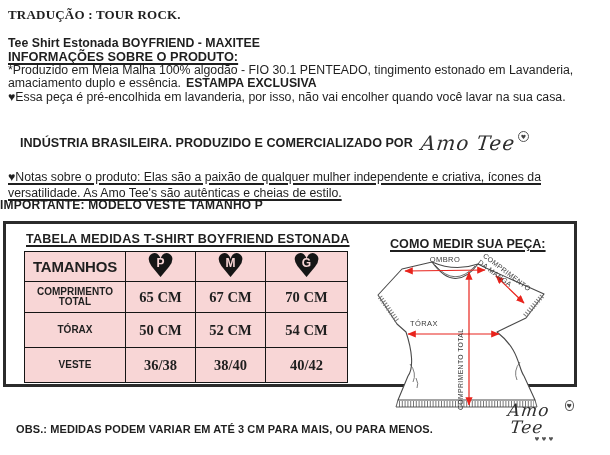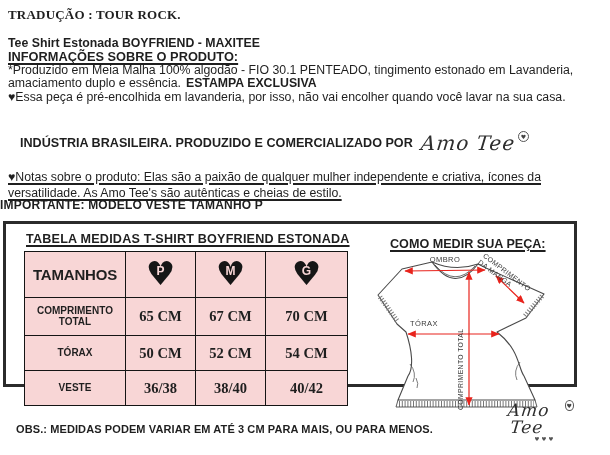--- a/index.html
+++ b/index.html
@@ -25,21 +25,21 @@
   .industry{left:8px;top:133px;display:flex;align-items:center;gap:8px;font-size:12.6px;white-space:nowrap;padding-left:12px;}
   .notes{left:8px;top:169px;width:580px;font-size:12.3px;line-height:16px;}
   .important{left:0;top:198px;font-size:12px;letter-spacing:.2px;}
 
   .big-box{left:3px;top:221px;width:574px;height:166px;border:3px solid #2b2b2b;}
 
   .table-title{left:20px;top:8px;font-size:12.6px;letter-spacing:.2px;}
   .size-table{left:18px;top:27px;border-collapse:collapse;}
   .size-table td,.size-table th{
     border:1.5px solid #151515;background:var(--table-pink);
-    text-align:center;vertical-align:middle;padding:8px 3px;
+    text-align:center;vertical-align:middle;padding:0 3px;
   }
   .col-label{width:101px;}
   .col-p{width:70px;}.col-m{width:70px;}.col-g{width:82px;}
   .row-hearts{height:30px;}
   .row-1{height:31px;}
   .row-2{height:35px;}
   .row-3{height:35px;}
   .th-tamanhos{font-size:15px;letter-spacing:-.2px;}
   .row-label{font-size:10px;line-height:10.5px;font-weight:bold;}
   .cell-val{font-size:14.5px;font-weight:bold;font-family:Liberation Serif, serif;}

